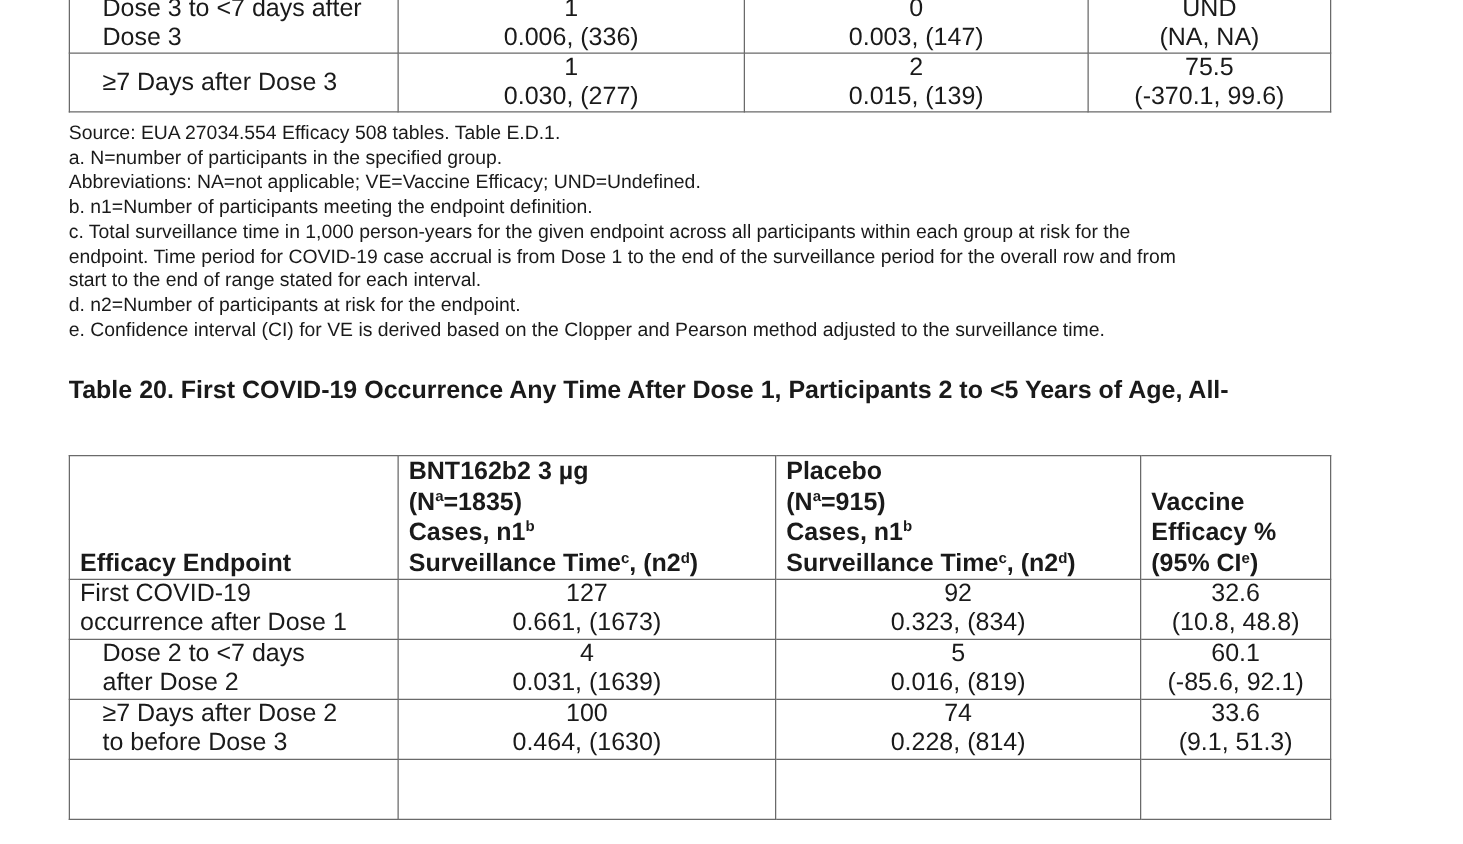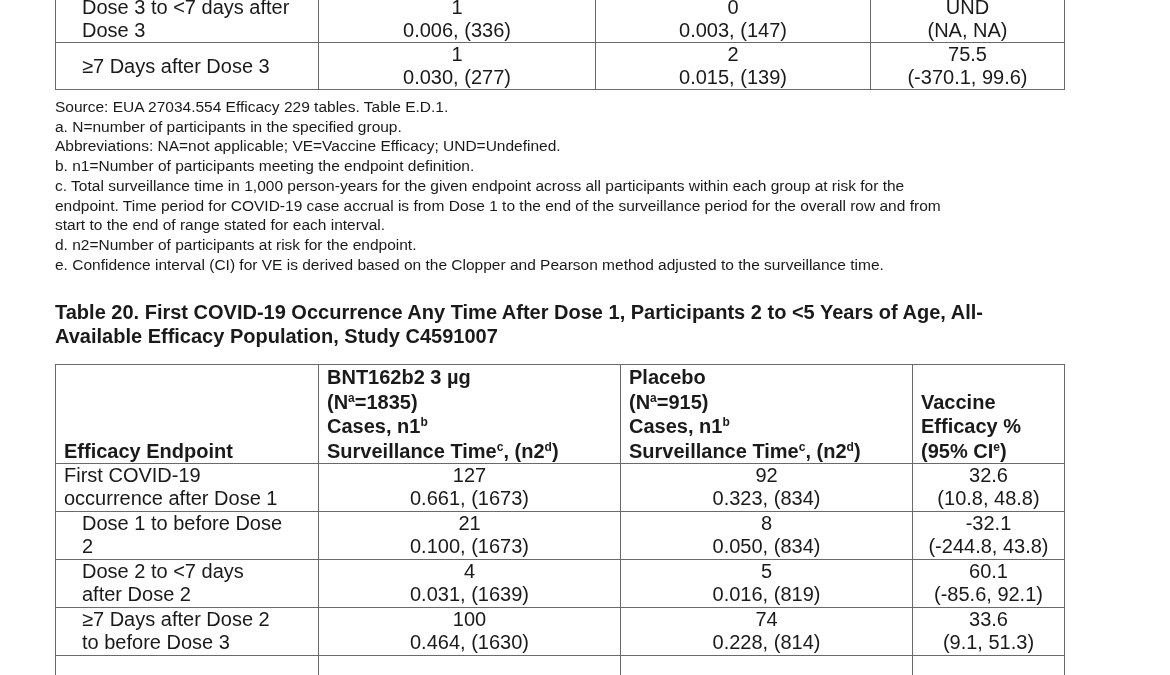--- a/index.html
+++ b/index.html
@@ -58,34 +58,33 @@
   <tr>
     <td class="ep indent mid"><span>≥7 Days after Dose 3</span></td>
     <td class="num"><span>1</span><br><span>0.030, (277)</span></td>
     <td class="num"><span>2</span><br><span>0.015, (139)</span></td>
     <td class="num"><span>75.5</span><br><span>(-370.1, 99.6)</span></td>
   </tr>
 </tbody>
   </table>
 
 <div class="notes">
-  <div>Source: EUA 27034.554 Efficacy 229 tables. Table E.D.1.</div>
+  <div>Source: EUA 27034.554 Efficacy 508 tables. Table E.D.1.</div>
   <div>a. N=number of participants in the specified group.</div>
   <div>Abbreviations: NA=not applicable; VE=Vaccine Efficacy; UND=Undefined.</div>
   <div>b. n1=Number of participants meeting the endpoint definition.</div>
   <div>c. Total surveillance time in 1,000 person-years for the given endpoint across all participants within each group at risk for the</div>
   <div>endpoint. Time period for COVID-19 case accrual is from Dose 1 to the end of the surveillance period for the overall row and from</div>
   <div>start to the end of range stated for each interval.</div>
   <div>d. n2=Number of participants at risk for the endpoint.</div>
   <div>e. Confidence interval (CI) for VE is derived based on the Clopper and Pearson method adjusted to the surveillance time.</div>
 </div>
 
 <div class="title">
   <div>Table 20. First COVID-19 Occurrence Any Time After Dose 1, Participants 2 to &lt;5 Years of Age, All-</div>
-  <div>Available Efficacy Population, Study C4591007</div>
 </div>
 
 <table class="doc" id="main-table">
   <colgroup>
       <col style="width:263px">
       <col style="width:302px">
       <col style="width:292px">
       <col style="width:152px">
     </colgroup>
   <tbody>
@@ -110,26 +109,20 @@
     </th>
   </tr>
 
   <tr>
     <td class="ep"><span>First COVID-19</span><br><span>occurrence after Dose 1</span></td>
     <td class="num"><span>127</span><br><span>0.661, (1673)</span></td>
     <td class="num"><span>92</span><br><span>0.323, (834)</span></td>
     <td class="num"><span>32.6</span><br><span>(10.8, 48.8)</span></td>
   </tr>
   <tr>
-    <td class="ep indent"><span>Dose 1 to before Dose</span><br><span>2</span></td>
-    <td class="num"><span>21</span><br><span>0.100, (1673)</span></td>
-    <td class="num"><span>8</span><br><span>0.050, (834)</span></td>
-    <td class="num"><span>-32.1</span><br><span>(-244.8, 43.8)</span></td>
-  </tr>
-  <tr>
     <td class="ep indent"><span>Dose 2 to &lt;7 days</span><br><span>after Dose 2</span></td>
     <td class="num"><span>4</span><br><span>0.031, (1639)</span></td>
     <td class="num"><span>5</span><br><span>0.016, (819)</span></td>
     <td class="num"><span>60.1</span><br><span>(-85.6, 92.1)</span></td>
   </tr>
   <tr>
     <td class="ep indent"><span>≥7 Days after Dose 2</span><br><span>to before Dose 3</span></td>
     <td class="num"><span>100</span><br><span>0.464, (1630)</span></td>
     <td class="num"><span>74</span><br><span>0.228, (814)</span></td>
     <td class="num"><span>33.6</span><br><span>(9.1, 51.3)</span></td>

